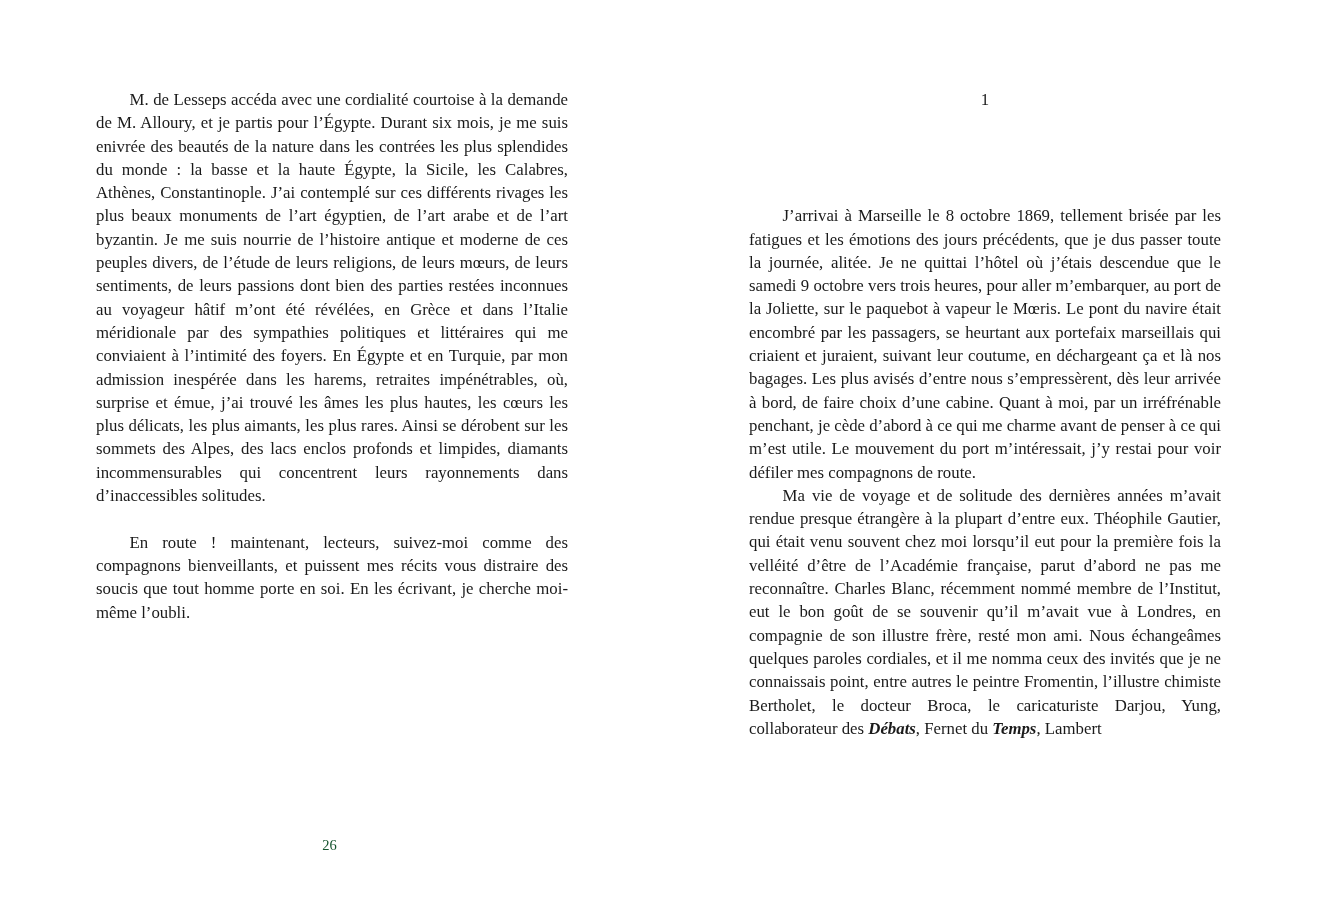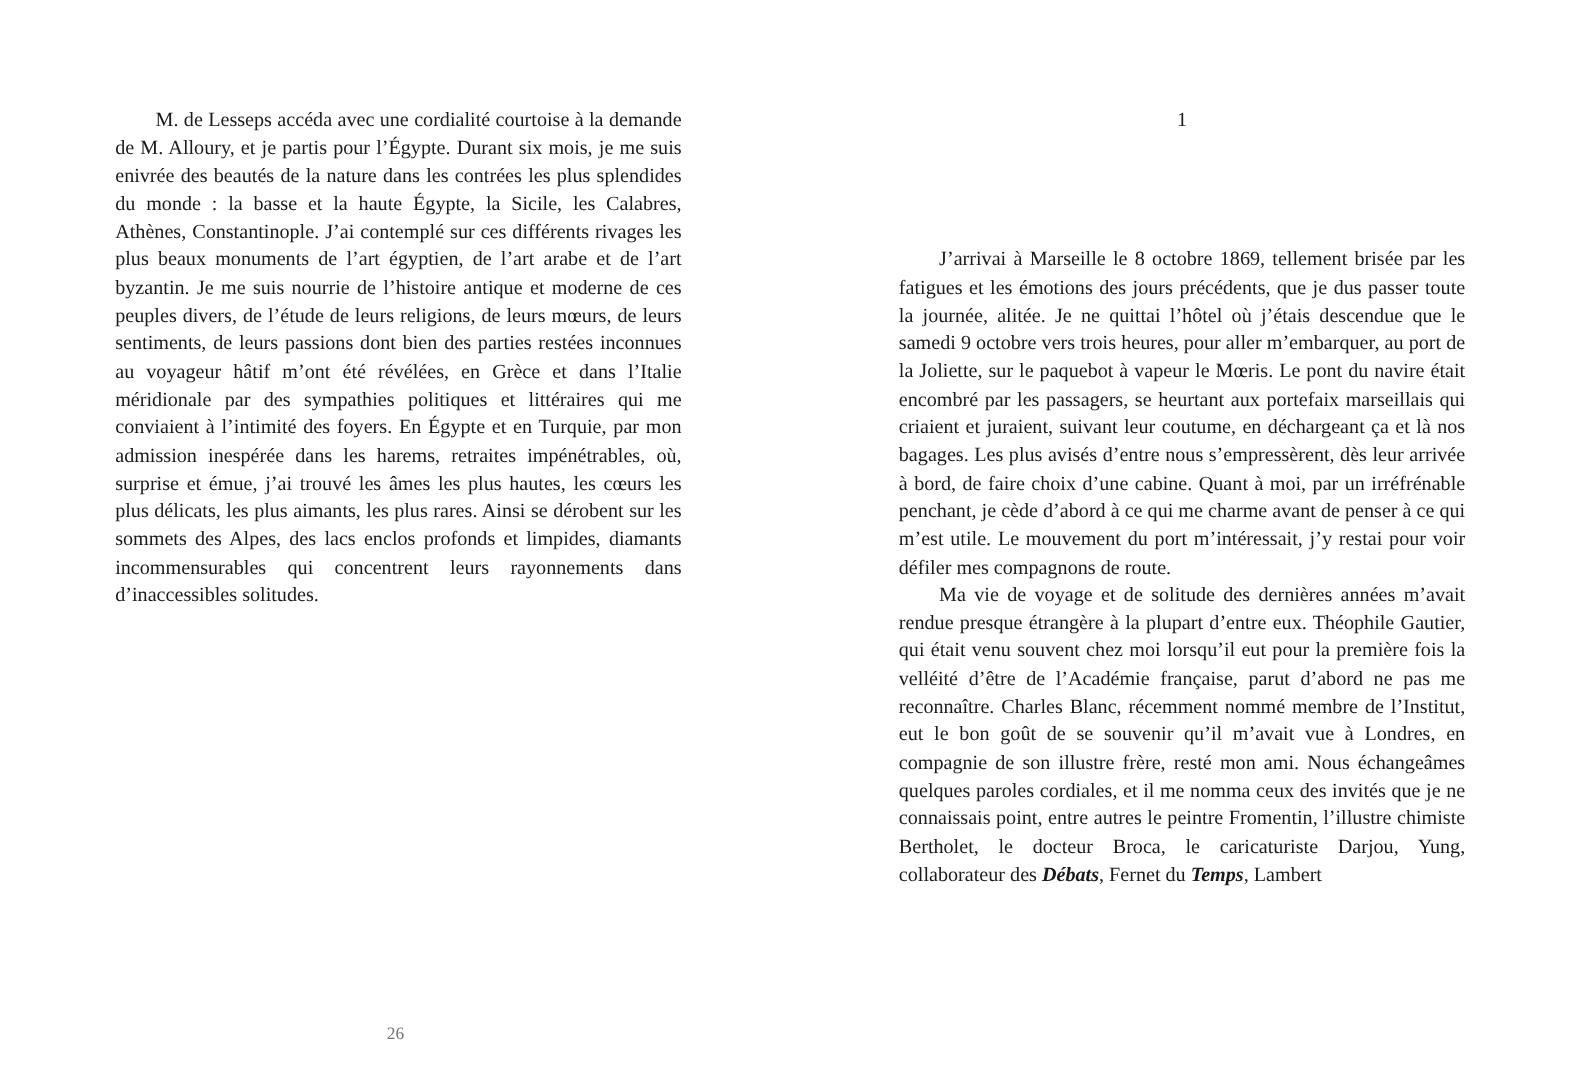--- a/index.html
+++ b/index.html
@@ -55,38 +55,39 @@
     font-size: 16.8px;
     line-height: 23.3px;
     text-align: center;
     margin: 0 0 0 0;
   }
   .chapter-spacer {
     height: 93px;
   }
   .folio {
     position: absolute;
-    bottom: 32px;
+    bottom: 49px;
     width: 100%;
     text-align: center;
     font-size: 14.5px;
-    color: #737373;
+    color: #14532d;
   }
   .page-left .folio { left: 0; }
   .page-right .folio { left: 0; }
   em { font-style: italic; font-weight: bold; }
 </style>
 </head>
 <body>
 
 <div class="spread">
 
   <div class="page page-left">
     <div class="page-body">
       <p class="para">M. de Lesseps accéda avec une cordialité courtoise à la demande de M. Alloury, et je partis pour l’Égypte. Durant six mois, je me suis enivrée des beautés de la nature dans les contrées les plus splendides du monde : la basse et la haute Égypte, la Sicile, les Calabres, Athènes, Constantinople. J’ai contemplé sur ces différents rivages les plus beaux monuments de l’art égyptien, de l’art arabe et de l’art byzantin. Je me suis nourrie de l’histoire antique et moderne de ces peuples divers, de l’étude de leurs religions, de leurs mœurs, de leurs sentiments, de leurs passions dont bien des parties restées inconnues au voyageur hâtif m’ont été révélées, en Grèce et dans l’Italie méridionale par des sympathies politiques et littéraires qui me conviaient à l’intimité des foyers. En Égypte et en Turquie, par mon admission inespérée dans les harems, retraites impénétrables, où, surprise et émue, j’ai trouvé les âmes les plus hautes, les cœurs les plus délicats, les plus aimants, les plus rares. Ainsi se dérobent sur les sommets des Alpes, des lacs enclos profonds et limpides, diamants incommensurables qui concentrent leurs rayonnements dans d’inaccessibles solitudes.</p>
+      <p class="para gap">En route ! maintenant, lecteurs, suivez-moi comme des compagnons bienveillants, et puissent mes récits vous distraire des soucis que tout homme porte en soi. En les écrivant, je cherche moi-même l’oubli.</p>
     </div>
     <div class="folio">26</div>
   </div>
 
   <div class="page page-right">
     <div class="page-body">
       <div class="chapter-number">1</div>
       <div class="chapter-spacer"></div>
       <p class="para">J’arrivai à Marseille le 8 octobre 1869, tellement brisée par les fatigues et les émotions des jours précédents, que je dus passer toute la journée, alitée. Je ne quittai l’hôtel où j’étais descendue que le samedi 9 octobre vers trois heures, pour aller m’embarquer, au port de la Joliette, sur le paquebot à vapeur le Mœris. Le pont du navire était encombré par les passagers, se heurtant aux portefaix marseillais qui criaient et juraient, suivant leur coutume, en déchargeant ça et là nos bagages. Les plus avisés d’entre nous s’empressèrent, dès leur arrivée à bord, de faire choix d’une cabine. Quant à moi, par un irréfrénable penchant, je cède d’abord à ce qui me charme avant de penser à ce qui m’est utile. Le mouvement du port m’intéressait, j’y restai pour voir défiler mes compagnons de route.</p>
       <p class="para" id="mixed-para"><span>Ma vie de voyage et de solitude des dernières années m’avait rendue presque étrangère à la plupart d’entre eux. Théophile Gautier, qui était venu souvent chez moi lorsqu’il eut pour la première fois la velléité d’être de l’Académie française, parut d’abord ne pas me reconnaître. Charles Blanc, récemment nommé membre de l’Institut, eut le bon goût de se souvenir qu’il m’avait vue à Londres, en compagnie de son illustre frère, resté mon ami. Nous échangeâmes quelques paroles cordiales, et il me nomma ceux des invités que je ne connaissais point, entre autres le peintre Fromentin, l’illustre chimiste Bertholet, le docteur Broca, le caricaturiste Darjou, Yung, collaborateur des </span><em>Débats</em><span>, Fernet du </span><em>Temps</em><span>, Lambert</span></p>

